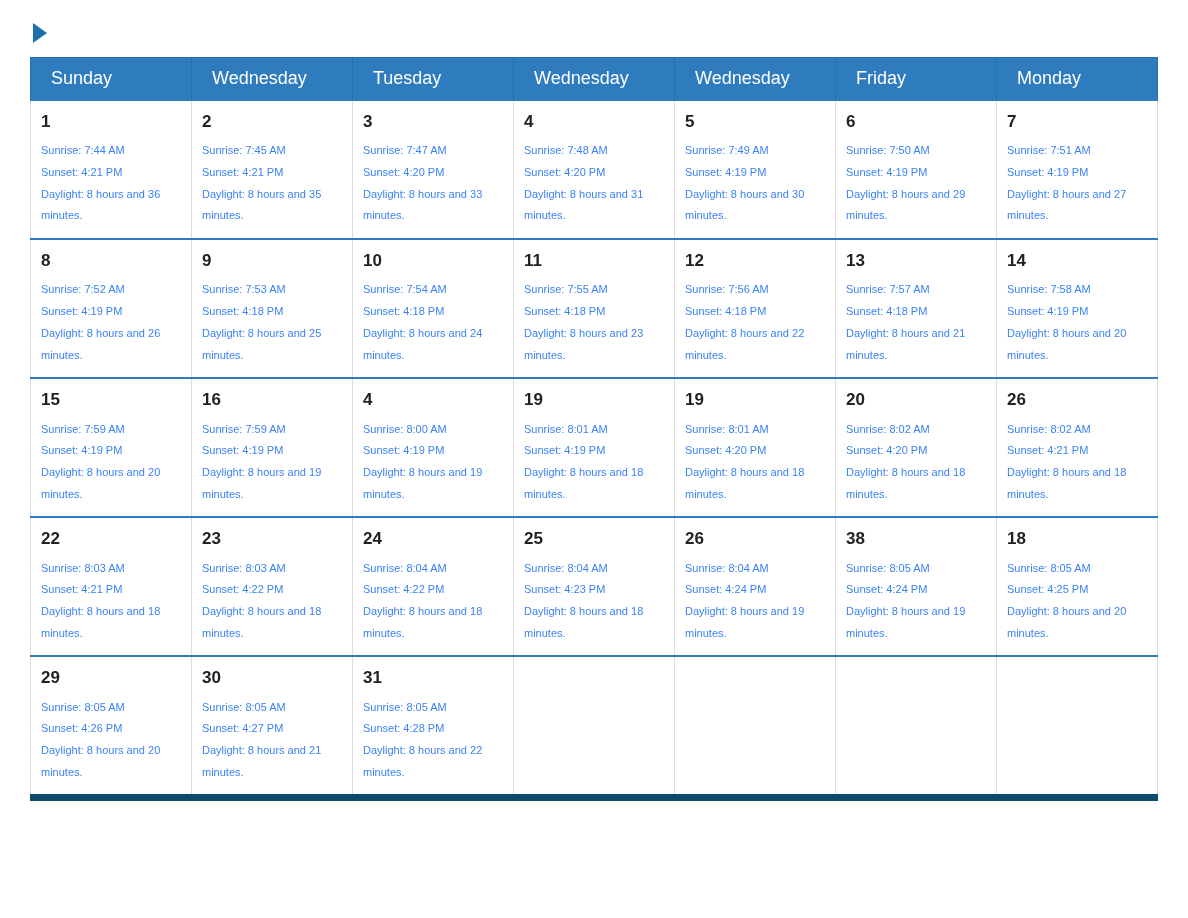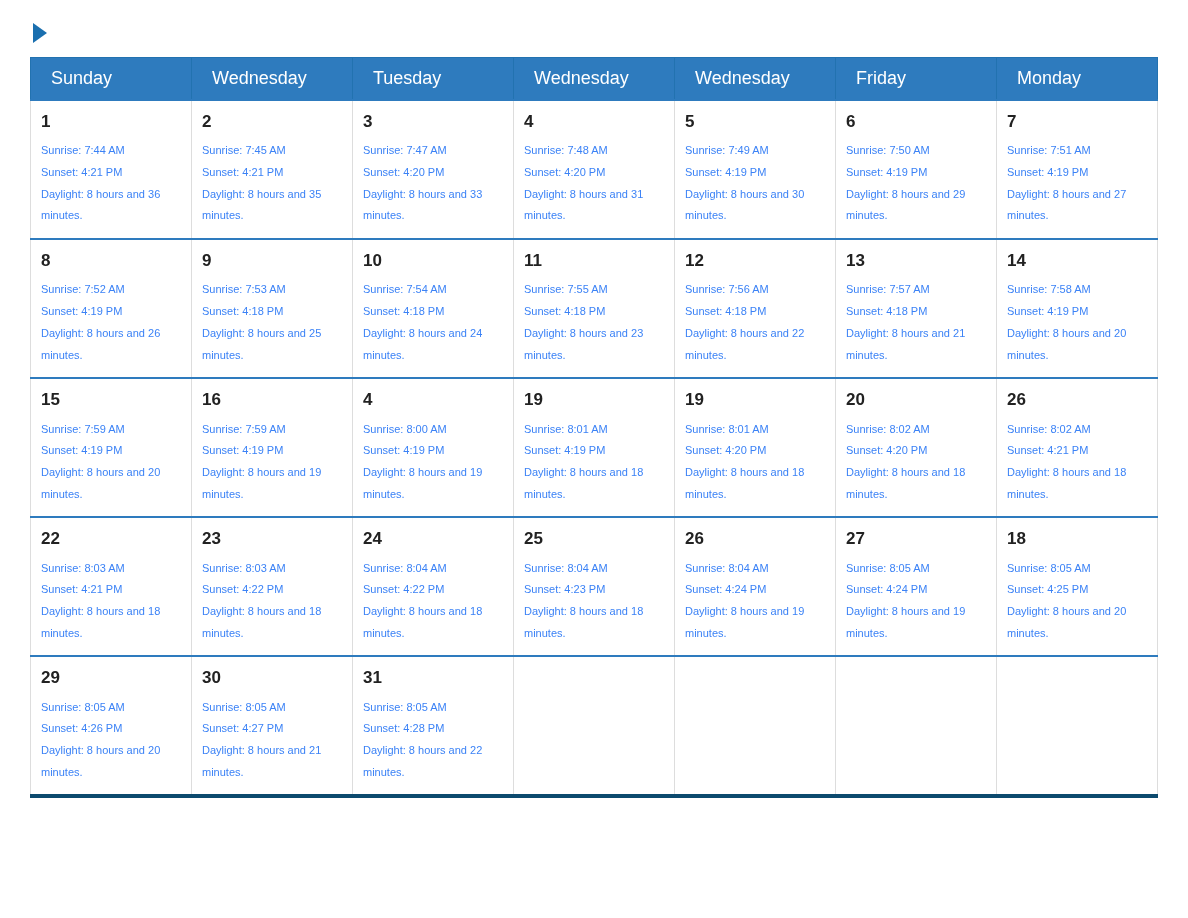--- a/index.html
+++ b/index.html
@@ -98,21 +98,21 @@
       font-weight: bold;
       display: block;
       margin-bottom: 4px;
     }
     .day-info {
       font-size: 11px;
       color: #3b82f6;
       line-height: 1.6;
     }
     tbody tr:last-child td {
-      border-bottom: 4px solid #0c4a6e;
+      border-bottom: 7px solid #0c4a6e;
       margin-left: 17px;
     }
     .empty {
       background: #fff;
     }
   </style>
 </head>
 <body>
 
 <div class="header">
@@ -247,21 +247,21 @@
       </td>
         <td>
         <span class="day-num">25</span>
         <span class="day-info">Sunrise: 8:04 AM<br>Sunset: 4:23 PM<br>Daylight: 8 hours and 18 minutes.</span>
       </td>
         <td>
         <span class="day-num">26</span>
         <span class="day-info">Sunrise: 8:04 AM<br>Sunset: 4:24 PM<br>Daylight: 8 hours and 19 minutes.</span>
       </td>
         <td>
-        <span class="day-num">27</span>
+        <span class="day-num">38</span>
         <span class="day-info">Sunrise: 8:05 AM<br>Sunset: 4:24 PM<br>Daylight: 8 hours and 19 minutes.</span>
       </td>
         <td>
         <span class="day-num">18</span>
         <span class="day-info">Sunrise: 8:05 AM<br>Sunset: 4:25 PM<br>Daylight: 8 hours and 20 minutes.</span>
       </td>
       </tr>
       <tr>
         <td>
         <span class="day-num">29</span>

